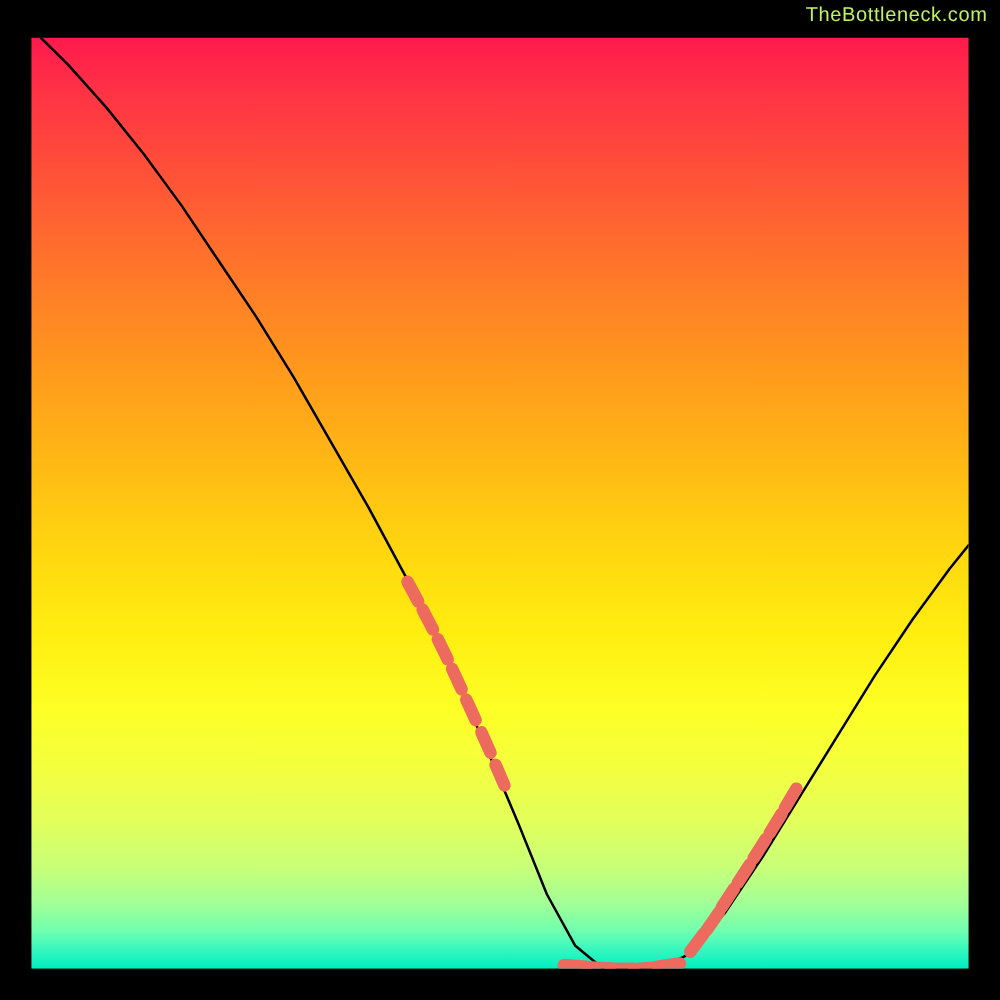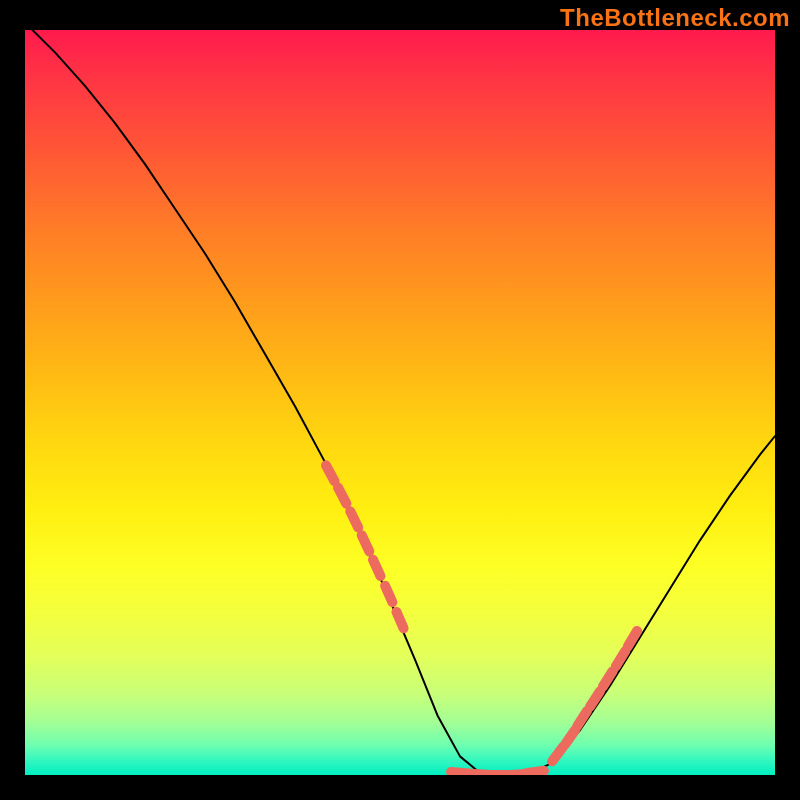--- a/index.html
+++ b/index.html
@@ -16,23 +16,23 @@
     left: 0;
     top: 0;
     width: 800px;
     height: 800px;
     background: #000;
   }
   .watermark {
     position: absolute;
     top: 4px;
     right: 10px;
-    color: #f97316;
-    font-size: 24px;
-    font-weight: bold;
+    color: #bef264;
+    font-size: 16px;
+    font-weight: normal;
     letter-spacing: 0.5px;
   }
   .plot {
     position: absolute;
     left: 25px;
     top: 30px;
     width: 750px;
     height: 745px;
     overflow: hidden;
   }

